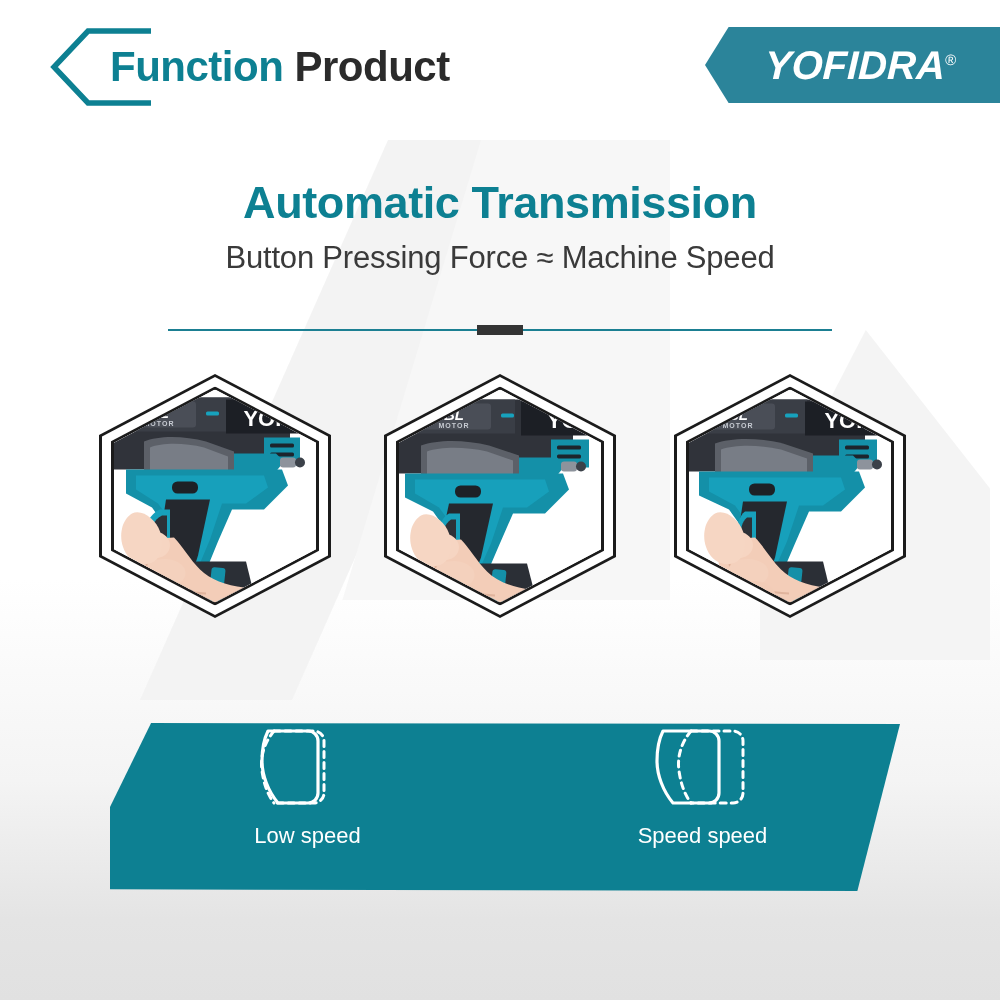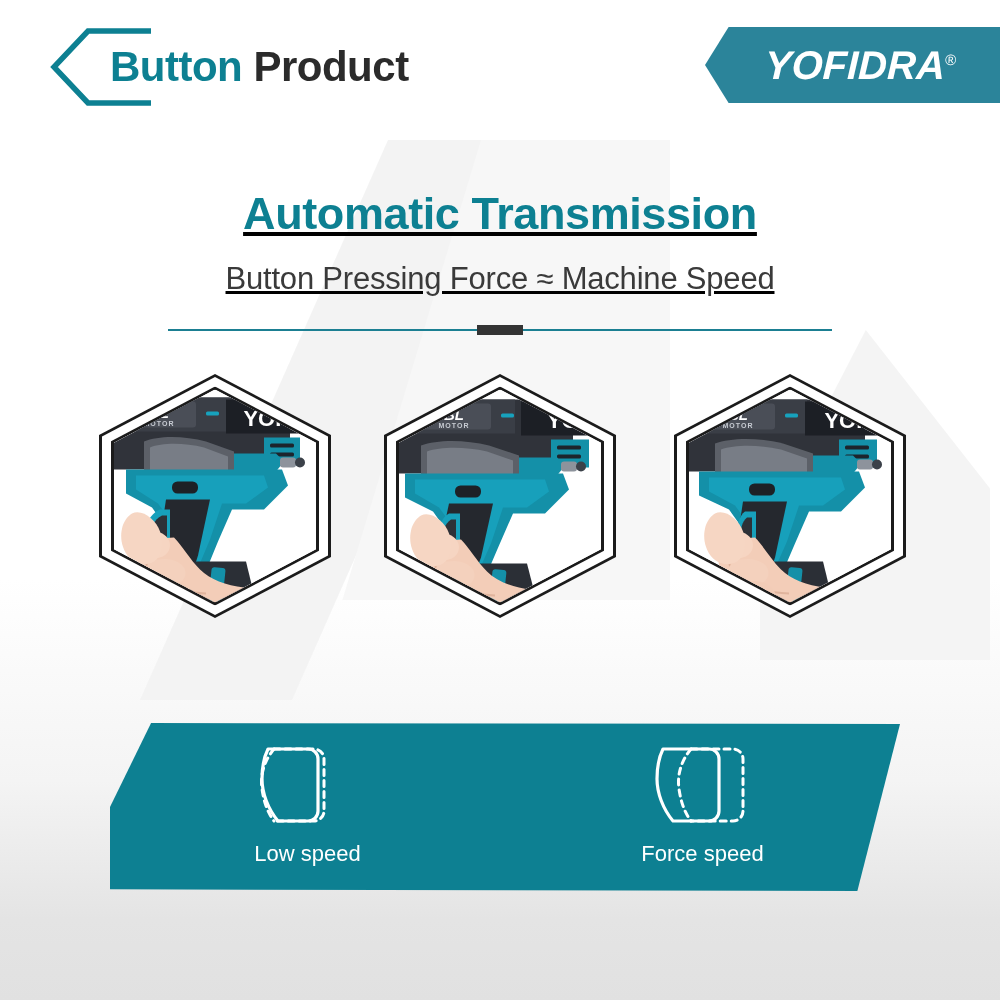--- a/index.html
+++ b/index.html
@@ -114,38 +114,37 @@
     font-size: 15px;
     vertical-align: super;
     font-style: normal;
     font-weight: normal;
   }
 
   
   .hero {
     position: absolute;
     left: 0;
-    top: 186px;
+    top: 175px;
     width: 1000px;
     text-align: center;
-    text-decoration: underline;
   }
   .hero-title {
     color: #0d8092;
     font-size: 45px;
     font-weight: bold;
     letter-spacing: -.4px;
     line-height: 56px;
   }
   .hero-sub {
     color: #3a3a3a;
     font-size: 31px;
     font-weight: normal;
     line-height: 44px;
-    margin-top: 15px;
+    margin-top: 5px;
     letter-spacing: -.2px;
   }
 
   .divider {
     position: absolute;
     left: 168px;
     top: 325px;
     width: 664px;
     height: 10px;
   }
@@ -231,21 +230,20 @@
     inset: 0;
     display: flex;
   }
   .speed-item {
     flex: 1;
     position: relative;
     display: flex;
     flex-direction: column;
     align-items: center;
     justify-content: flex-start;
-    padding-top: 18px;
   }
   .speed-icon { width: 112px; height: 92px; display: block; }
   .speed-label {
     color: #ffffff;
     font-size: 22px;
     font-weight: normal;
     margin-top: 8px;
     letter-spacing: 0px;
     white-space: nowrap;
   }
@@ -263,21 +261,21 @@
 
   <div class="header">
 
     <div class="bracket">
       <svg viewBox="0 0 105 78" class="photo-svg">
         <path d="M103 3 H40 L6 39 L40 75 H103" fill="none" stroke="#0d8092" stroke-width="5.5" stroke-linejoin="miter" stroke-linecap="butt"></path>
       </svg>
     </div>
 
     <div class="header-title">
-      <span class="accent">Button</span> <span class="dark">Product</span>
+      <span class="accent">Function</span> <span class="dark">Product</span>
     </div>
 
     <div class="logo-badge">
       <div class="logo-wordmark"><span>YOFIDRA</span><span class="logo-reg">®</span></div>
     </div>
   </div>
 
   <div class="hero">
     <div class="hero-title">Automatic Transmission</div>
     <div class="hero-sub">Button Pressing Force ≈ Machine Speed</div>
@@ -453,19 +451,19 @@
       </div>
 
 
       <div class="speed-item">
         <svg class="speed-icon" viewBox="0 0 112 92">
           <path d="M44 8 H86 A10 10 0 0 1 96 18 V70 A10 10 0 0 1 86 80 H44" fill="none" stroke="#ffffff" stroke-width="3" stroke-dasharray="6 5" stroke-linecap="round"></path>
           <path d="M44 8 C34 20 30 34 32 48 C34 62 38 72 44 80" fill="none" stroke="#ffffff" stroke-width="3" stroke-dasharray="6 5" stroke-linecap="round"></path>
           <path d="M16 8 H62 A10 10 0 0 1 72 18 V70 A10 10 0 0 1 62 80 H26
                    C16 68 10 52 10 38 C10 26 12 16 16 8 Z" fill="none" stroke="#ffffff" stroke-width="3.2" stroke-linejoin="round"></path>
         </svg>
-        <div class="speed-label">Force speed</div>
+        <div class="speed-label">Speed speed</div>
       </div>
 
     </div>
   </div>
 
 </div>
 
 </body></html>

